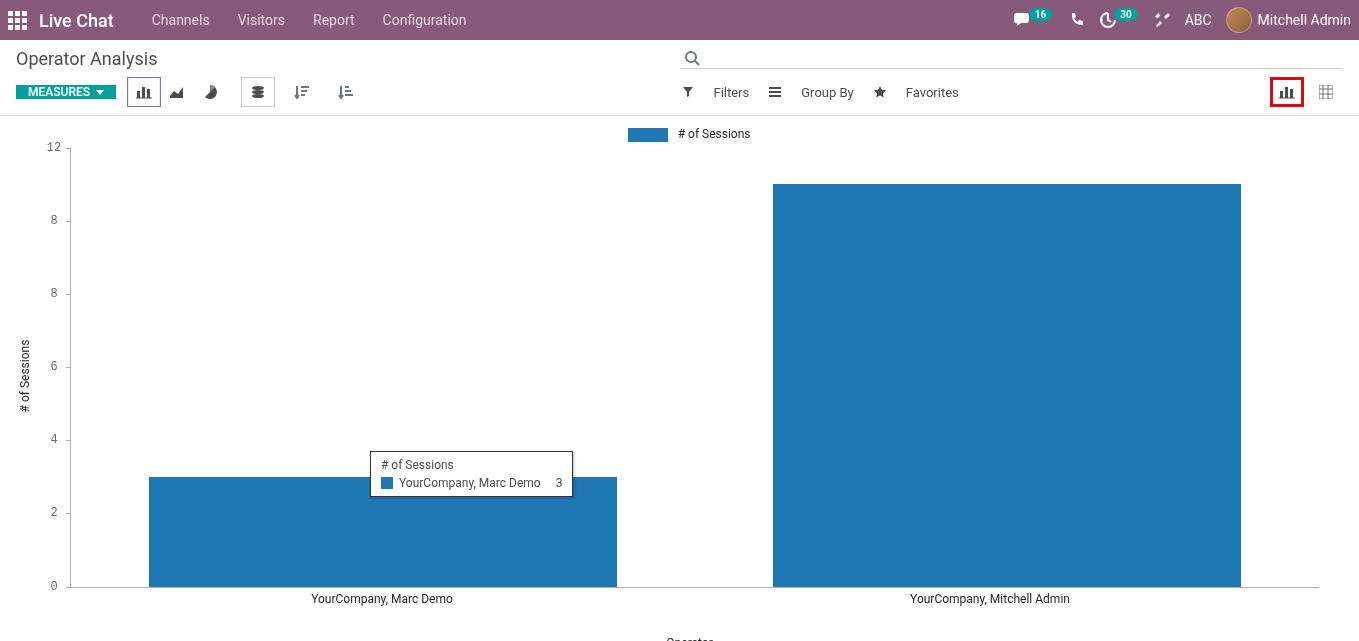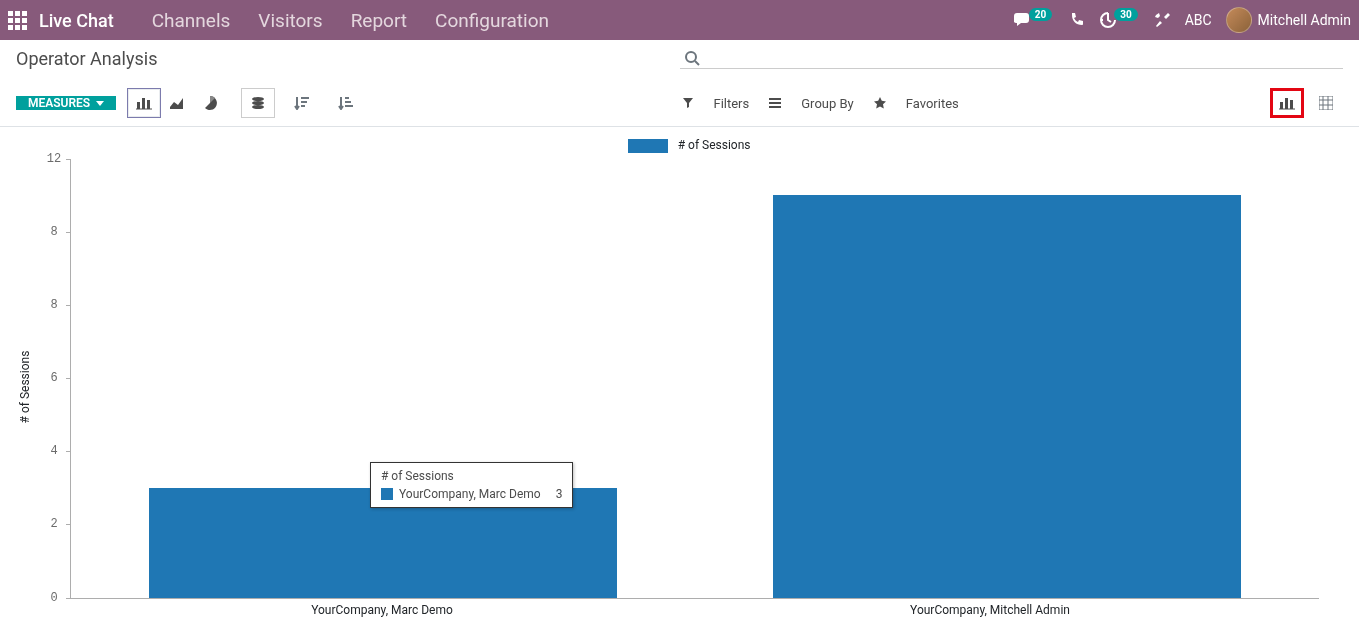--- a/index.html
+++ b/index.html
@@ -3,31 +3,31 @@
 <meta charset="utf-8">
 <style>
 * { margin:0; padding:0; box-sizing:border-box; font-family:-apple-system,BlinkMacSystemFont,"Segoe UI",Roboto,Helvetica,Arial,sans-serif; }
 body { background:#fff; color:#4c4c4c; font-size:13px; width:1359px; height:641px; overflow:hidden; position:relative; }
 
 
 .navbar { background:#875a7b; color:#fff; height:40px; display:flex; align-items:center; padding:0 8px; }
 .apps-icon { display:grid; grid-template-columns:repeat(3,5px); grid-template-rows:repeat(3,5px); gap:2px; margin-right:12px; cursor:pointer; }
 .apps-icon span { background:#fff; }
 .brand { font-size:18px; font-weight:500; color:#fff; margin-right:24px; }
-.nav-item { color:#e4d7de; padding:0 14px; cursor:pointer; font-size:19px; }
+.nav-item { color:#e4d7de; padding:0 14px; cursor:pointer; font-size:14px; }
 .nav-spacer { flex:1; }
 .nav-right { display:flex; align-items:center; gap:14px; }
 .nav-icon { color:#fff; cursor:pointer; display:flex; align-items:center; position:relative; }
 .badge { background:#00a09d; color:#fff; font-size:10px; font-weight:bold; padding:1px 6px; border-radius:9px; position:relative; top:-6px; left:-3px; }
 .avatar { width:26px; height:26px; border-radius:50%; background:linear-gradient(135deg,#c48a5a,#8b6239); margin-right:6px; border:1px solid rgba(255,255,255,.3); }
 .user-block { display:flex; align-items:center; cursor:pointer; }
 
 
 .control-panel { border-bottom:1px solid #dee2e6; padding:8px 16px 8px 16px; }
-.cp-top { display:flex; align-items:center; margin-bottom:19px; }
+.cp-top { display:flex; align-items:center; margin-bottom:8px; }
 .page-title { font-size:18px; color:#4c4c4c; flex:0 0 50%; }
 .search-wrap { flex:1; border-bottom:1px solid #ccc; display:flex; align-items:center; padding:2px 0; }
 .search-input { flex:1; border:none; outline:none; font-size:13px; color:#6c757d; background:transparent; }
 .search-btn { background:none; border:none; cursor:pointer; color:#6c757d; padding:0 4px; }
 
 .cp-bottom { display:flex; align-items:center; }
 .btn-measures { background:#00a09d; color:#fff; border:none; padding:0 12px; font-size:12px; font-weight:600; cursor:pointer; display:flex; align-items:center; gap:6px; }
 .caret-down { width:0; height:0; border-left:4px solid transparent; border-right:4px solid transparent; border-top:5px solid #fff; }
 .btn-group { display:flex; margin-left:12px; gap:0; }
 .icon-btn { width:34px; height:30px; border:1px solid #ccc; background:#fff; cursor:pointer; display:flex; align-items:center; justify-content:center; color:#6c757d; margin-left:-1px; }
@@ -81,21 +81,21 @@
   <div class="nav-item">Channels</div>
   <div class="nav-item">Visitors</div>
   <div class="nav-item">Report</div>
   <div class="nav-item">Configuration</div>
   <div class="nav-spacer"></div>
   <div class="nav-right">
     <div class="nav-icon">
       <svg width="18" height="16" viewBox="0 0 18 16">
           <path fill="#fff" d="M3 1h9a3 3 0 013 3v4a3 3 0 01-3 3H7l-4 3v-3a3 3 0 01-3-1V4a3 3 0 013-3z"></path>
         </svg>
-      <span class="badge">20</span>
+      <span class="badge">16</span>
     </div>
     <div class="nav-icon">
       <svg width="16" height="16" viewBox="0 0 16 16">
           <path fill="#fff" d="M3 1l3 0 1 4-2 1c1 2 2 3 4 4l1-2 4 1 0 3c0 1-1 1-1 1-6 0-10-4-10-10 0 0 0-1 0-2z"></path>
         </svg>
     </div>
     <div class="nav-icon">
       <svg width="18" height="18" viewBox="0 0 18 18">
           <path fill="none" stroke="#fff" stroke-width="2" d="M9 2a7 7 0 107 7M9 2v3M2 9h2"></path>
           <path fill="none" stroke="#fff" stroke-width="2" d="M9 5v4l3 2"></path>

